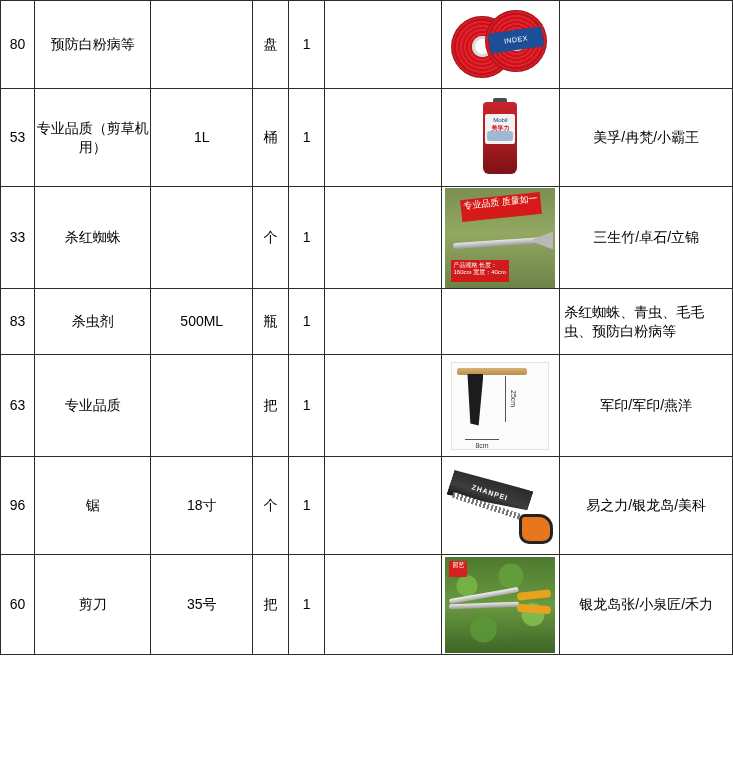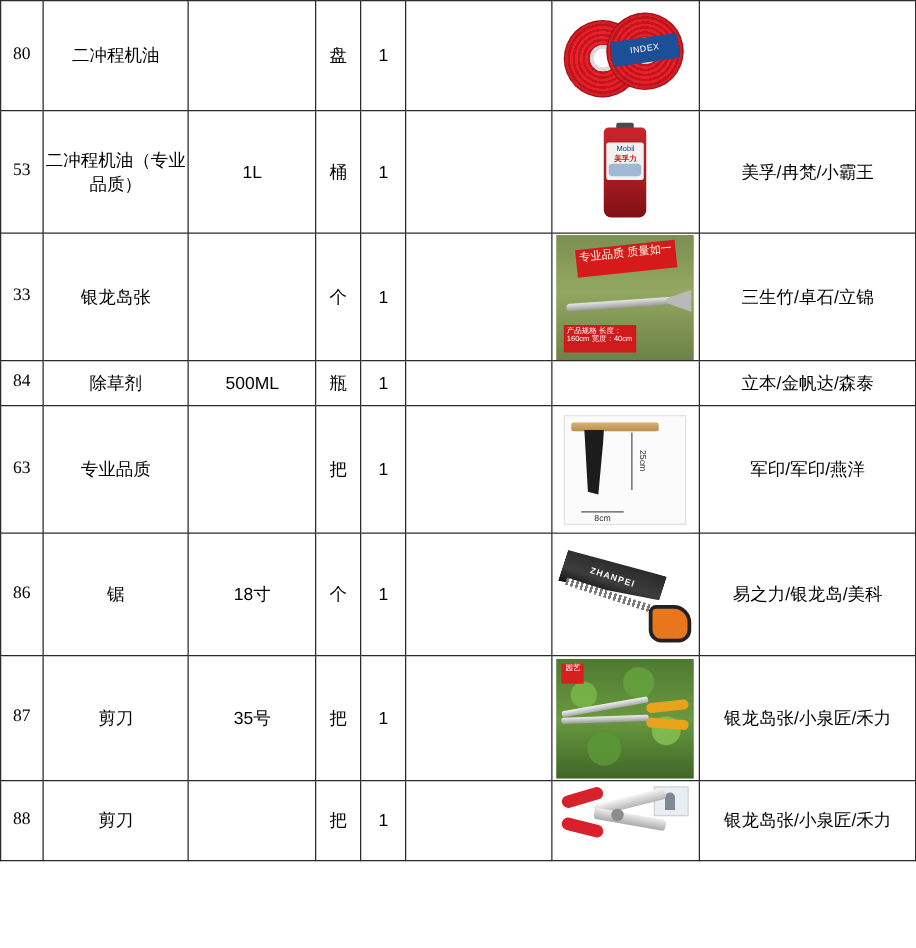--- a/index.html
+++ b/index.html
@@ -37,21 +37,21 @@
   
   col.c-no     { width: 32px; }
   col.c-name   { width: 110px; }
   col.c-spec   { width: 96px; }
   col.c-unit   { width: 34px; }
   col.c-qty    { width: 34px; }
   col.c-note   { width: 110px; }
   col.c-img    { width: 112px; }
   col.c-brand  { width: 163px; }
 
-  td.no-cell { font-size: 13px; font-family: Liberation Serif, serif; }
+  td.no-cell { font-size: 13px; }
   td.name-cell { font-size: 14px; padding: 2px 4px; }
   td.spec-cell { font-size: 13px; }
   td.unit-cell { font-size: 14px; }
   td.qty-cell { font-size: 13px; }
   td.note-cell { font-size: 13px; }
   td.brand-cell {
     font-size: 13.5px;
     padding: 2px 3px;
     text-align: center;
   }
@@ -298,40 +298,40 @@
         <col class="c-unit">
       <col class="c-qty">
         <col class="c-note">
         <col class="c-img">
         <col class="c-brand">
     </colgroup>
     <tbody>
 
       <tr style="height:88px">
         <td class="no-cell">80</td>
-        <td class="name-cell">二冲程机油</td>
+        <td class="name-cell">预防白粉病等</td>
         <td class="spec-cell"></td>
         <td class="unit-cell">盘</td>
         <td class="qty-cell">1</td>
         <td class="note-cell"></td>
         <td class="img-cell">
           <div class="img-box">
             <div class="pic-coil">
               <div class="coil c1"></div>
               <div class="coil c2"></div>
               <div class="label">INDEX</div>
             </div>
           </div>
         </td>
         <td class="brand-cell"></td>
       </tr>
 
       <tr style="height:98px">
         <td class="no-cell">53</td>
-        <td class="name-cell">二冲程机油（专业品质）</td>
+        <td class="name-cell">专业品质（剪草机用）</td>
         <td class="spec-cell">1L</td>
         <td class="unit-cell">桶</td>
         <td class="qty-cell">1</td>
         <td class="note-cell"></td>
         <td class="img-cell">
           <div class="img-box">
             <div class="pic-oil">
               <div class="cap"></div>
               <div class="bottle"></div>
               <div class="lbl">
@@ -340,51 +340,51 @@
               </div>
               <div class="car"></div>
             </div>
           </div>
         </td>
         <td class="brand-cell">美孚/冉梵/小霸王</td>
       </tr>
 
       <tr style="height:102px">
         <td class="no-cell">33</td>
-        <td class="name-cell">银龙岛张</td>
+        <td class="name-cell">杀红蜘蛛</td>
         <td class="spec-cell"></td>
         <td class="unit-cell">个</td>
         <td class="qty-cell">1</td>
         <td class="note-cell"></td>
         <td class="img-cell">
           <div class="img-box">
             <div class="pic-rake">
               <div class="banner">专业品质 质量如一</div>
               <div class="pole"></div>
               <div class="head"></div>
               <div class="info">产品规格
 长度：160cm
 宽度：40cm</div>
             </div>
           </div>
         </td>
         <td class="brand-cell">三生竹/卓石/立锦</td>
       </tr>
 
-
-      <tr style="height:36px">
-        <td class="no-cell">84</td>
-        <td class="name-cell">除草剂</td>
+      <tr style="height:66px">
+        <td class="no-cell">83</td>
+        <td class="name-cell">杀虫剂</td>
         <td class="spec-cell">500ML</td>
         <td class="unit-cell">瓶</td>
         <td class="qty-cell">1</td>
         <td class="note-cell"></td>
         <td class="img-cell"></td>
-        <td class="brand-cell">立本/金帆达/森泰</td>
-      </tr>
+        <td class="brand-cell left-al">杀红蜘蛛、青虫、毛毛虫、预防白粉病等</td>
+      </tr>
+
 
       <tr style="height:102px">
         <td class="no-cell">63</td>
         <td class="name-cell">专业品质</td>
         <td class="spec-cell"></td>
         <td class="unit-cell">把</td>
         <td class="qty-cell">1</td>
         <td class="note-cell"></td>
         <td class="img-cell">
           <div class="img-box">
@@ -398,77 +398,56 @@
               <div class="dim-h">
                   <span>8cm</span>
                 </div>
             </div>
           </div>
         </td>
         <td class="brand-cell">军印/军印/燕洋</td>
       </tr>
 
       <tr style="height:98px">
-        <td class="no-cell">86</td>
+        <td class="no-cell">96</td>
         <td class="name-cell">锯</td>
         <td class="spec-cell">18寸</td>
         <td class="unit-cell">个</td>
         <td class="qty-cell">1</td>
         <td class="note-cell"></td>
         <td class="img-cell">
           <div class="img-box">
             <div class="pic-saw">
               <div class="blade"></div>
               <div class="teeth"></div>
               <div class="brand">ZHANPEI</div>
               <div class="handle"></div>
             </div>
           </div>
         </td>
         <td class="brand-cell">易之力/银龙岛/美科</td>
       </tr>
 
       <tr style="height:100px">
-        <td class="no-cell">87</td>
+        <td class="no-cell">60</td>
         <td class="name-cell">剪刀</td>
         <td class="spec-cell">35号</td>
         <td class="unit-cell">把</td>
         <td class="qty-cell">1</td>
         <td class="note-cell"></td>
         <td class="img-cell">
           <div class="img-box">
             <div class="pic-hedge">
               <div class="tag">园艺</div>
               <div class="blade2"></div>
               <div class="blade3"></div>
               <div class="grip"></div>
               <div class="grip2"></div>
             </div>
           </div>
         </td>
         <td class="brand-cell">银龙岛张/小泉匠/禾力</td>
       </tr>
 
-      <tr style="height:64px">
-        <td class="no-cell">88</td>
-        <td class="name-cell">剪刀</td>
-        <td class="spec-cell"></td>
-        <td class="unit-cell">把</td>
-        <td class="qty-cell">1</td>
-        <td class="note-cell"></td>
-        <td class="img-cell">
-          <div class="img-box">
-            <div class="pic-prune">
-              <div class="person"></div>
-              <div class="b1"></div>
-              <div class="b2"></div>
-              <div class="pin"></div>
-              <div class="h1"></div>
-              <div class="h2"></div>
-            </div>
-          </div>
-        </td>
-        <td class="brand-cell">银龙岛张/小泉匠/禾力</td>
-      </tr>
 
     </tbody>
   </table>
 </div>
 
 </body></html>

